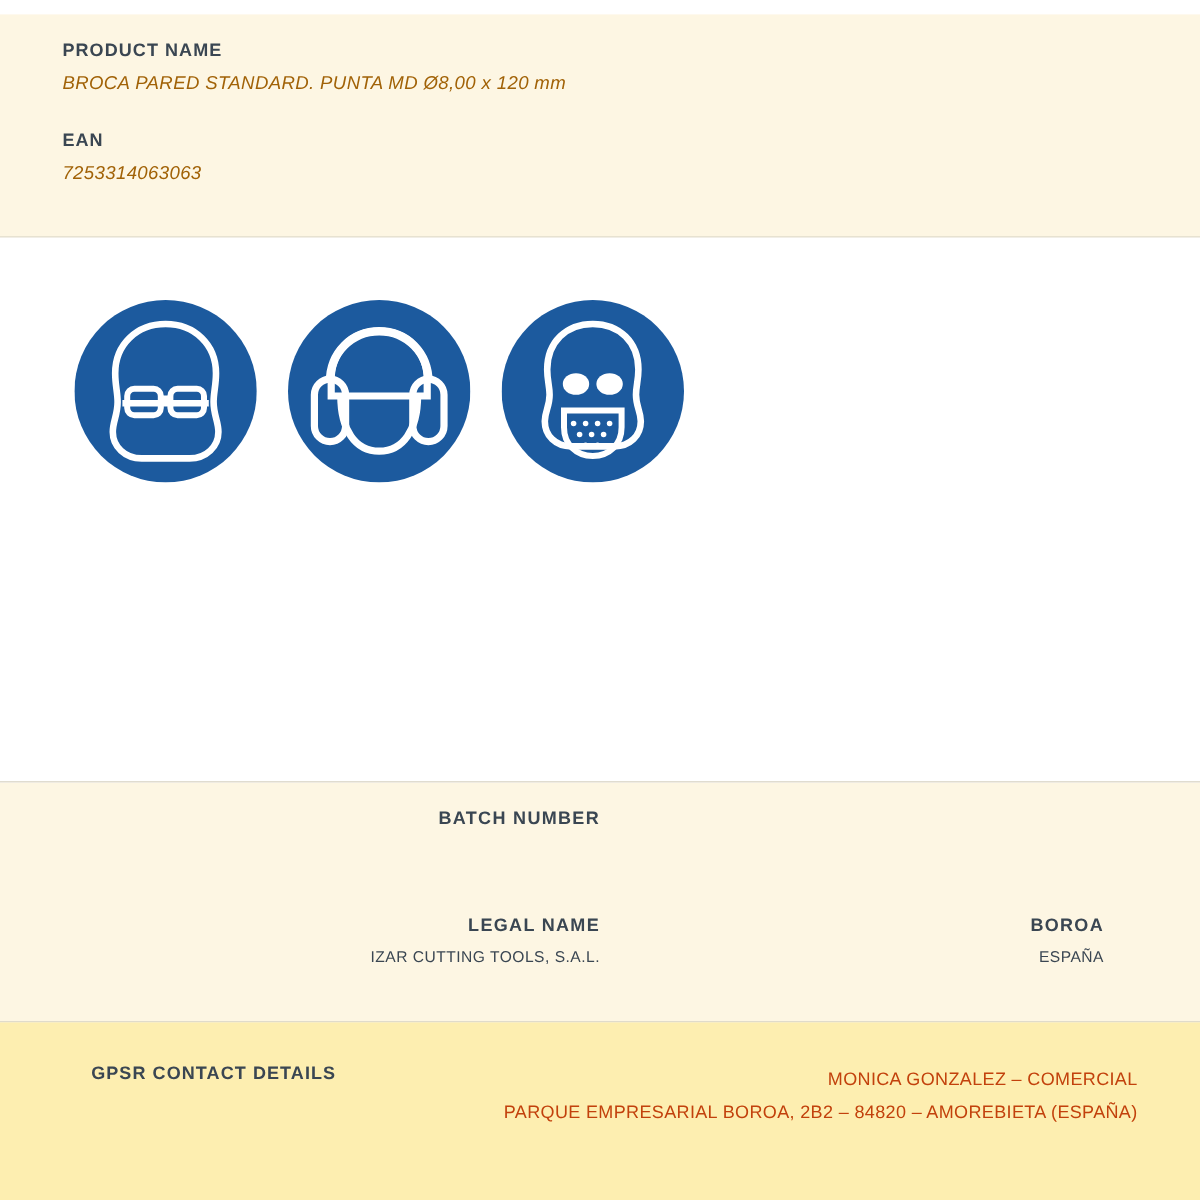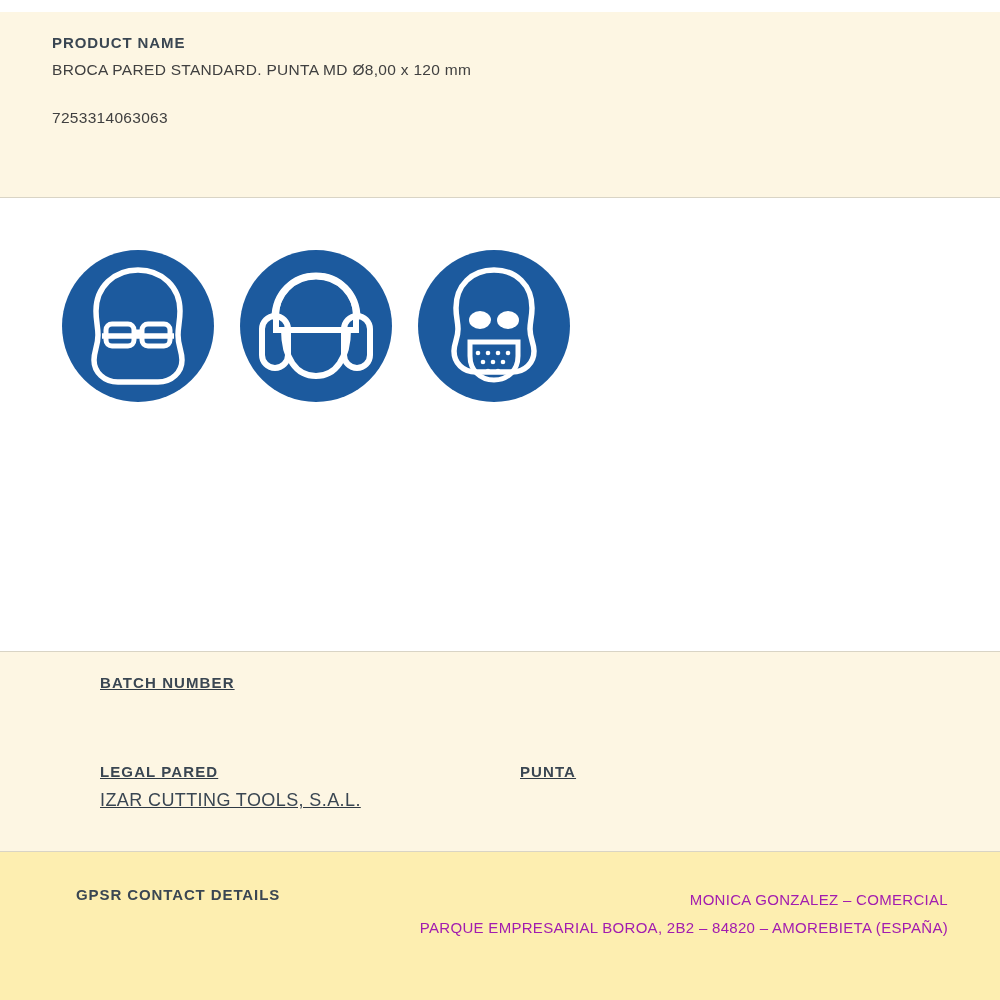--- a/index.html
+++ b/index.html
@@ -34,22 +34,23 @@
   .field-label {
     font-size: 15px;
     font-weight: bold;
     letter-spacing: 0.9px;
     color: #3a4652;
     margin: 0 0 10px 0;
   }
   .field-value {
     font-size: 15.5px;
     letter-spacing: 0.3px;
-    color: #404040;
+    color: #a16207;
     margin: 0;
+    font-style: italic;
   }
   .gap {
     height: 30px;
   }
 
   
   .picto-area {
     background: #ffffff;
     flex: 1 1 auto;
     padding: 52px 0 0 62px;
@@ -77,34 +78,33 @@
     padding: 22px 0 18px 0;
     border-bottom: 1px solid #d9d4c5;
     height: 200px;
   }
   .data-row {
     display: flex;
     width: 100%;
   }
   .data-cell {
     flex: 0 0 40%;
-    text-align: left;
-    text-decoration: underline;
+    text-align: right;
   }
   .data-cell.left { margin-left: 100px; }
   .data-cell.right { flex: 0 0 40%; margin-left: 20px;}
   .cell-label {
     font-size: 15px;
     font-weight: bold;
     letter-spacing: 1.1px;
     color: #3a4652;
     margin: 0 0 26px 0;
   }
   .cell-value {
-    font-size: 18px;
+    font-size: 13px;
     letter-spacing: 0.4px;
     color: #3a4652;
     min-height: 18px;
     margin: 0;
   }
   .row2 { margin-top: 28px; }
   .row2 .cell-label { margin-bottom: 10px; }
 
   
   .footer {
@@ -120,34 +120,35 @@
     font-size: 15px;
     font-weight: bold;
     letter-spacing: 0.9px;
     color: #3a4652;
     white-space: nowrap;
   }
   .footer-lines {
     text-align: right;
     font-size: 15px;
     letter-spacing: 0.3px;
-    color: #a21caf;
+    color: #c2410c;
     line-height: 28px;
   }
   .footer-lines div { white-space: nowrap; }
 </style>
 </head>
 <body>
 
 <div class="page">
 
   <div class="header">
     <p class="field-label">PRODUCT NAME</p>
     <p class="field-value">BROCA PARED STANDARD. PUNTA MD Ø8,00 x 120 mm</p>
     <div class="gap"></div>
+    <p class="field-label">EAN</p>
     <p class="field-value">7253314063063</p>
   </div>
 
   <div class="picto-area">
     <div class="picto-row">
 
       <div class="picto">
         <svg width="152" height="152" viewBox="0 0 152 152">
           <circle cx="76" cy="76" r="76" fill="#1c5a9e"></circle>
           <g fill="none" stroke="#ffffff" stroke-width="5.5">
@@ -202,25 +203,26 @@
       <div class="data-cell left">
         <p class="cell-label">BATCH NUMBER</p>
         <p class="cell-value"></p>
       </div>
       <div class="data-cell right">
         <p class="cell-value"></p>
       </div>
     </div>
     <div class="data-row row2">
       <div class="data-cell left">
-        <p class="cell-label">LEGAL PARED</p>
+        <p class="cell-label">LEGAL NAME</p>
         <p class="cell-value">IZAR CUTTING TOOLS, S.A.L.</p>
       </div>
       <div class="data-cell right">
-        <p class="cell-label">PUNTA</p>
+        <p class="cell-label">BOROA</p>
+        <p class="cell-value">ESPAÑA</p>
       </div>
     </div>
   </div>
 
   <div class="footer">
     <div class="footer-label">GPSR CONTACT DETAILS</div>
     <div class="footer-lines">
       <div>MONICA GONZALEZ – COMERCIAL</div>
       <div>PARQUE EMPRESARIAL BOROA, 2B2 – 84820 – AMOREBIETA (ESPAÑA)</div>
     </div>

